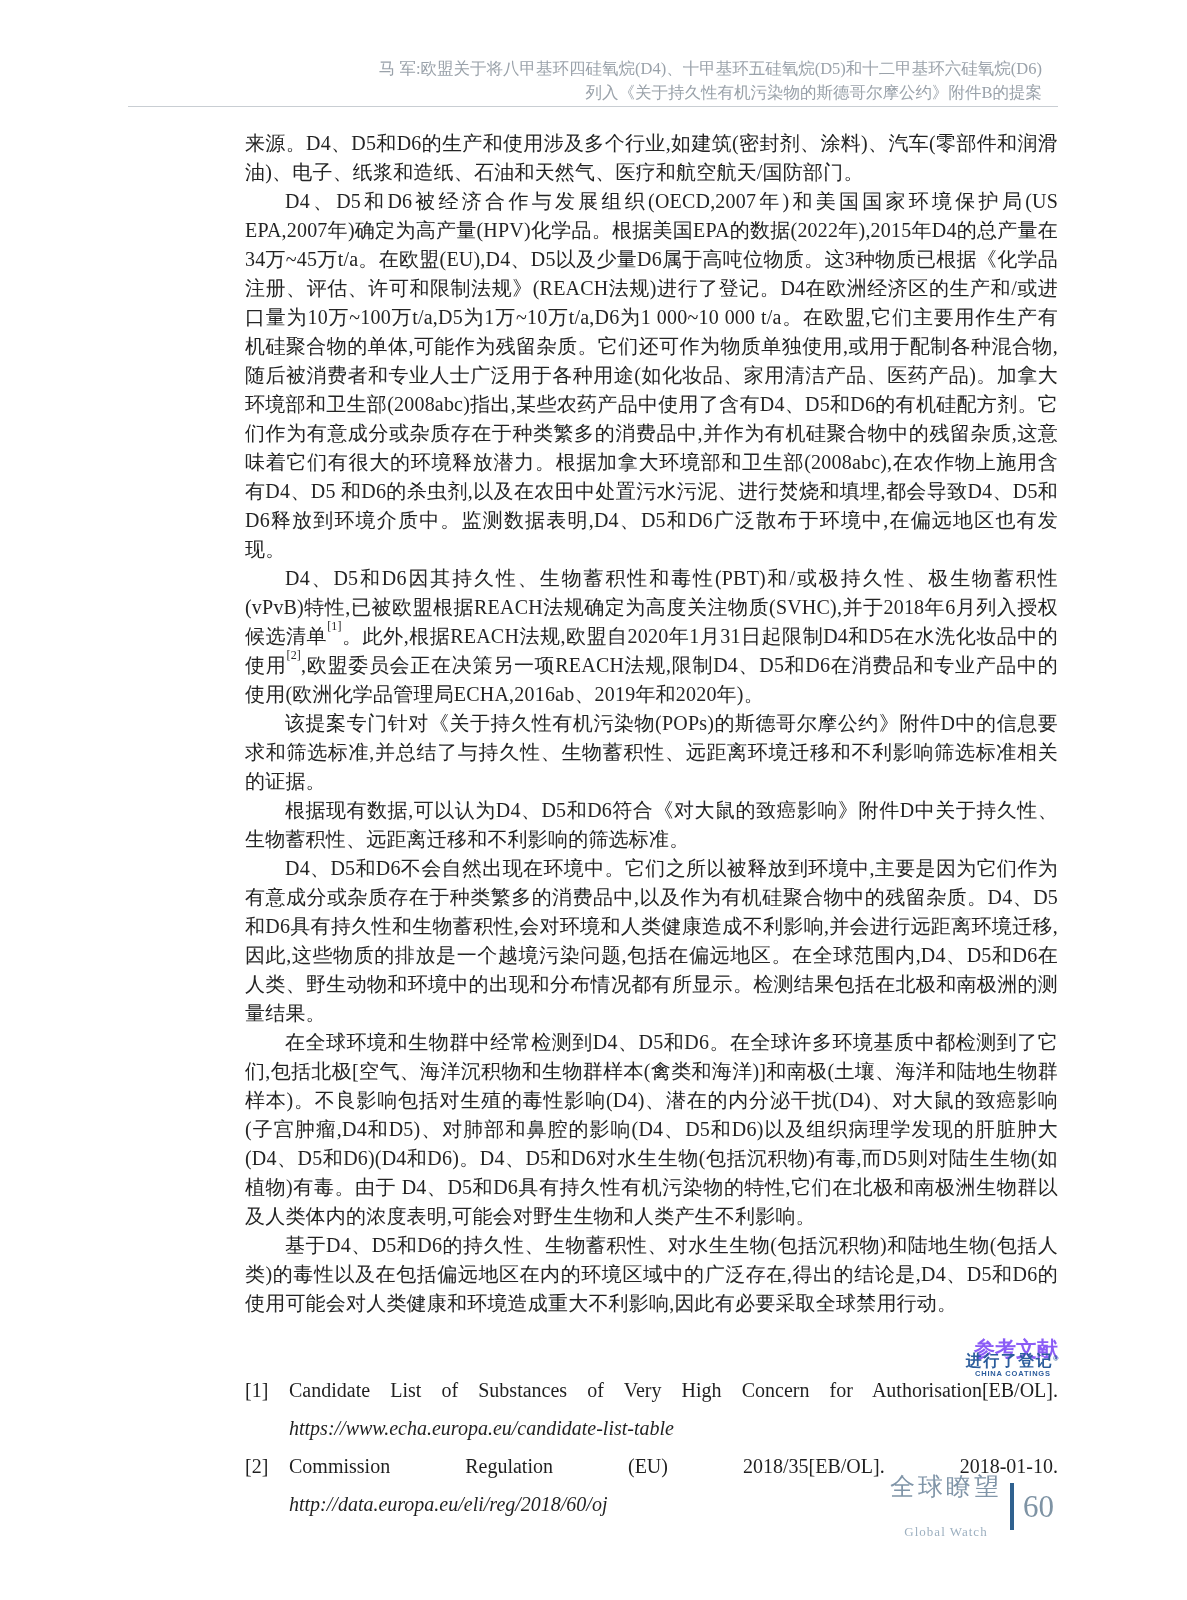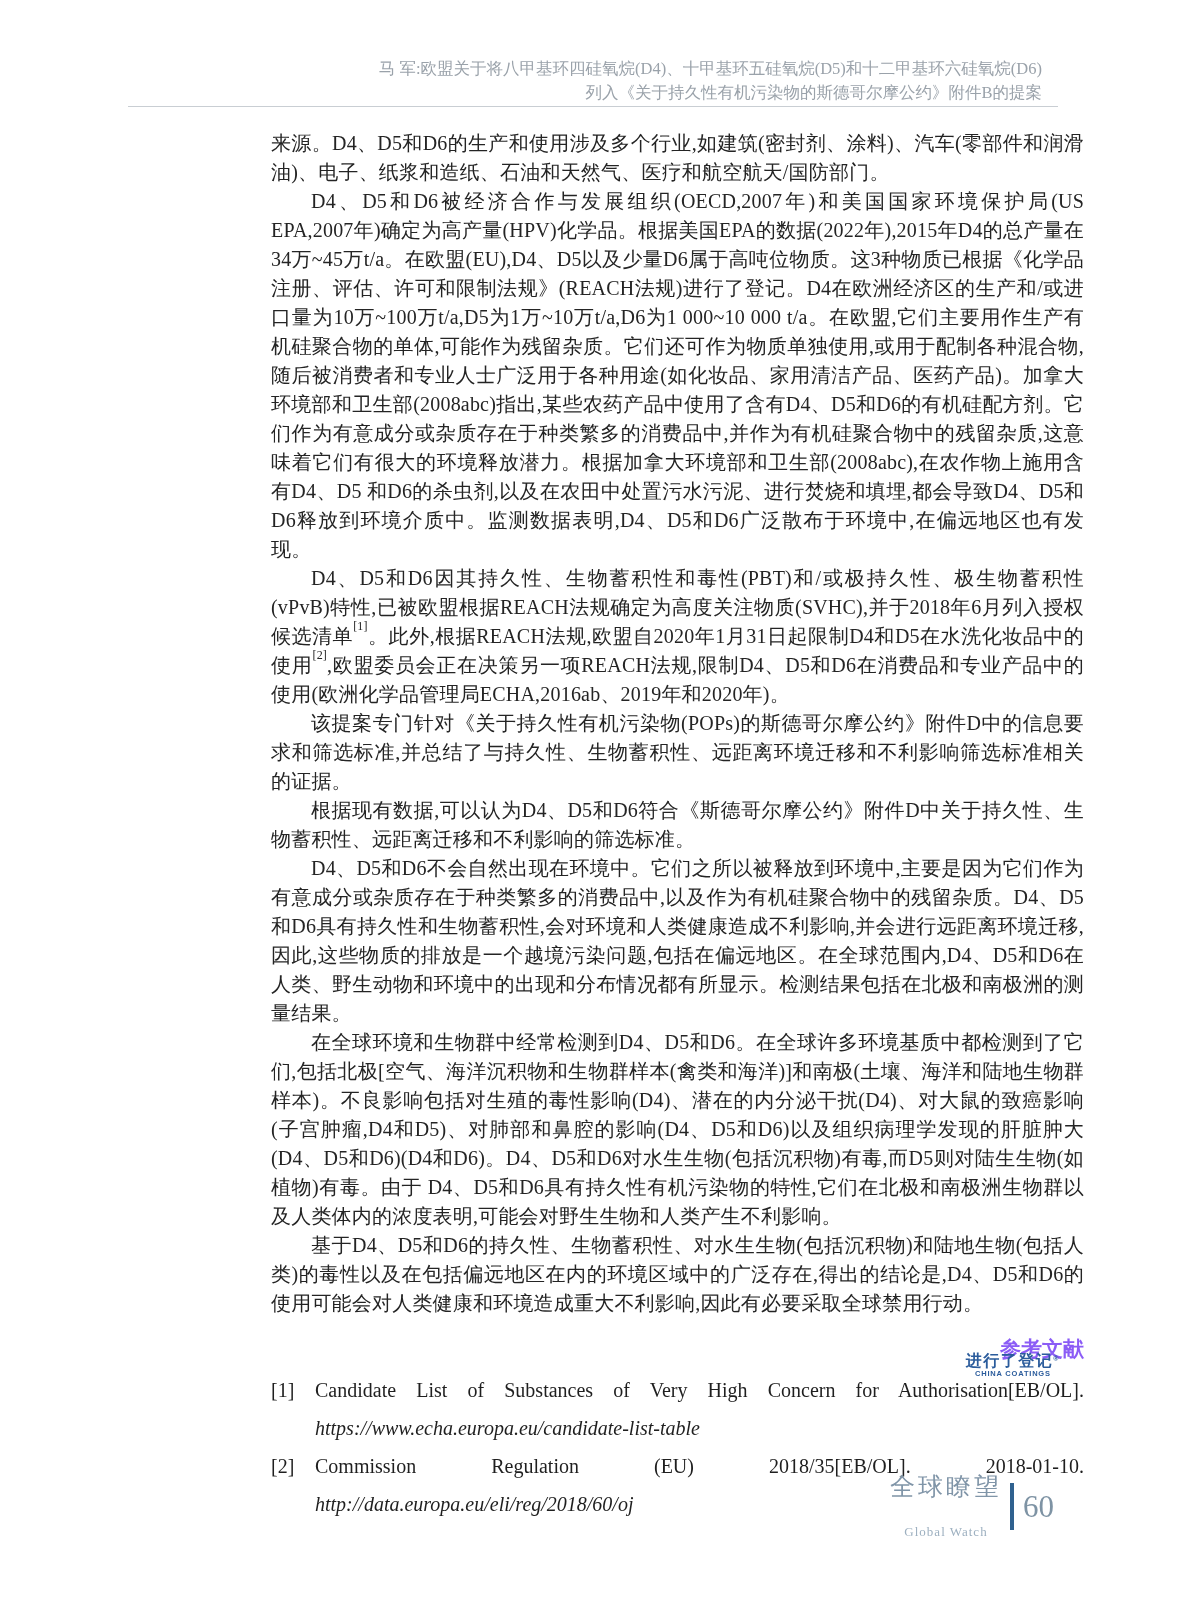--- a/index.html
+++ b/index.html
@@ -27,21 +27,20 @@
     position:absolute;
     top:106px; left:128px;
     width:930px; height:1px;
     background:#c9ced3;
   }
   
   .content {
     position:absolute;
     top:129px; left:245px;
     width:813px;
-    margin-left:26px;
   }
   .para {
     font-size:20px;
     line-height:29px;
     text-align:justify;
     text-indent:2em;
     color:#242424;
     letter-spacing:0.2px;
   }
   .para.no-indent { text-indent:0; }
@@ -145,21 +144,21 @@
   </div>
 
   <div class="header-rule"></div>
 
   <div class="content">
     <div id="body-text">
         <p class="para no-indent"><span>来源。D4、D5和D6的生产和使用涉及多个行业,如建筑(密封剂、涂料)、汽车(零部件和润滑油)、电子、纸浆和造纸、石油和天然气、医疗和航空航天/国防部门。</span></p>
         <p class="para"><span>D4、D5和D6被经济合作与发展组织(OECD,2007年)和美国国家环境保护局(US EPA,2007年)确定为高产量(HPV)化学品。根据美国EPA的数据(2022年),2015年D4的总产量在34万~45万t/a。在欧盟(EU),D4、D5以及少量D6属于高吨位物质。这3种物质已根据《化学品注册、评估、许可和限制法规》(REACH法规)进行了登记。D4在欧洲经济区的生产和/或进口量为10万~100万t/a,D5为1万~10万t/a,D6为1 000~10 000 t/a。在欧盟,它们主要用作生产有机硅聚合物的单体,可能作为残留杂质。它们还可作为物质单独使用,或用于配制各种混合物,随后被消费者和专业人士广泛用于各种用途(如化妆品、家用清洁产品、医药产品)。加拿大环境部和卫生部(2008abc)指出,某些农药产品中使用了含有D4、D5和D6的有机硅配方剂。它们作为有意成分或杂质存在于种类繁多的消费品中,并作为有机硅聚合物中的残留杂质,这意味着它们有很大的环境释放潜力。根据加拿大环境部和卫生部(2008abc),在农作物上施用含有D4、D5 和D6的杀虫剂,以及在农田中处置污水污泥、进行焚烧和填埋,都会导致D4、D5和D6释放到环境介质中。监测数据表明,D4、D5和D6广泛散布于环境中,在偏远地区也有发现。</span></p>
         <p class="para"><span>D4、D5和D6因其持久性、生物蓄积性和毒性(PBT)和/或极持久性、极生物蓄积性(vPvB)特性,已被欧盟根据REACH法规确定为高度关注物质(SVHC),并于2018年6月列入授权候选清单</span><sup>[1]</sup><span>。此外,根据REACH法规,欧盟自2020年1月31日起限制D4和D5在水洗化妆品中的使用</span><sup>[2]</sup><span>,欧盟委员会正在决策另一项REACH法规,限制D4、D5和D6在消费品和专业产品中的使用(欧洲化学品管理局ECHA,2016ab、2019年和2020年)。</span></p>
         <p class="para"><span>该提案专门针对《关于持久性有机污染物(POPs)的斯德哥尔摩公约》附件D中的信息要求和筛选标准,并总结了与持久性、生物蓄积性、远距离环境迁移和不利影响筛选标准相关的证据。</span></p>
-        <p class="para"><span>根据现有数据,可以认为D4、D5和D6符合《斯德哥尔摩公约》附件D中关于持久性、生物蓄积性、远距离迁移和不利影响的筛选标准。</span></p>
+        <p class="para"><span>根据现有数据,可以认为D4、D5和D6符合《对大鼠的致癌影响》附件D中关于持久性、生物蓄积性、远距离迁移和不利影响的筛选标准。</span></p>
         <p class="para"><span>D4、D5和D6不会自然出现在环境中。它们之所以被释放到环境中,主要是因为它们作为有意成分或杂质存在于种类繁多的消费品中,以及作为有机硅聚合物中的残留杂质。D4、D5和D6具有持久性和生物蓄积性,会对环境和人类健康造成不利影响,并会进行远距离环境迁移,因此,这些物质的排放是一个越境污染问题,包括在偏远地区。在全球范围内,D4、D5和D6在人类、野生动物和环境中的出现和分布情况都有所显示。检测结果包括在北极和南极洲的测量结果。</span></p>
         <p class="para"><span>在全球环境和生物群中经常检测到D4、D5和D6。在全球许多环境基质中都检测到了它们,包括北极[空气、海洋沉积物和生物群样本(禽类和海洋)]和南极(土壤、海洋和陆地生物群样本)。不良影响包括对生殖的毒性影响(D4)、潜在的内分泌干扰(D4)、对大鼠的致癌影响(子宫肿瘤,D4和D5)、对肺部和鼻腔的影响(D4、D5和D6)以及组织病理学发现的肝脏肿大(D4、D5和D6)(D4和D6)。D4、D5和D6对水生生物(包括沉积物)有毒,而D5则对陆生生物(如植物)有毒。由于 D4、D5和D6具有持久性有机污染物的特性,它们在北极和南极洲生物群以及人类体内的浓度表明,可能会对野生生物和人类产生不利影响。</span></p>
         <p class="para"><span>基于D4、D5和D6的持久性、生物蓄积性、对水生生物(包括沉积物)和陆地生物(包括人类)的毒性以及在包括偏远地区在内的环境区域中的广泛存在,得出的结论是,D4、D5和D6的使用可能会对人类健康和环境造成重大不利影响,因此有必要采取全球禁用行动。</span></p>
       </div>
 
     <h3 class="refs-heading">参考文献</h3>
     <ul class="refs-list" id="refs-list">
         <li class="ref-item"><span class="ref-label">[1]</span><span>Candidate List of Substances of Very High Concern for Authorisation[EB/OL]. </span><span class="ref-italic">https://www.echa.europa.eu/candidate-list-table</span></li>
         <li class="ref-item"><span class="ref-label">[2]</span><span>Commission Regulation (EU) 2018/35[EB/OL]. 2018-01-10. </span><span class="ref-italic">http://data.europa.eu/eli/reg/2018/60/oj</span></li>
       </ul>

